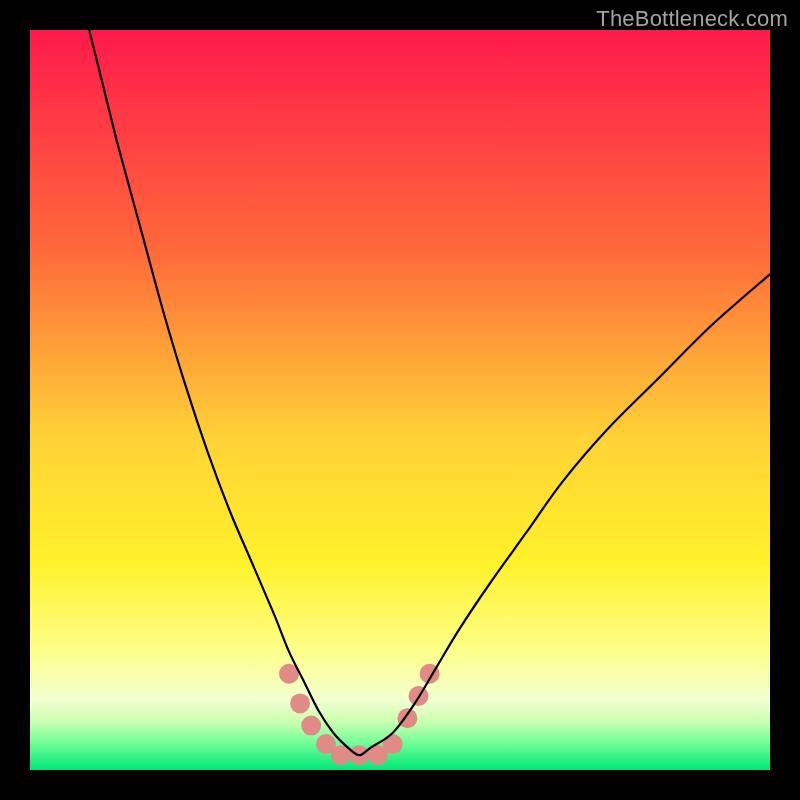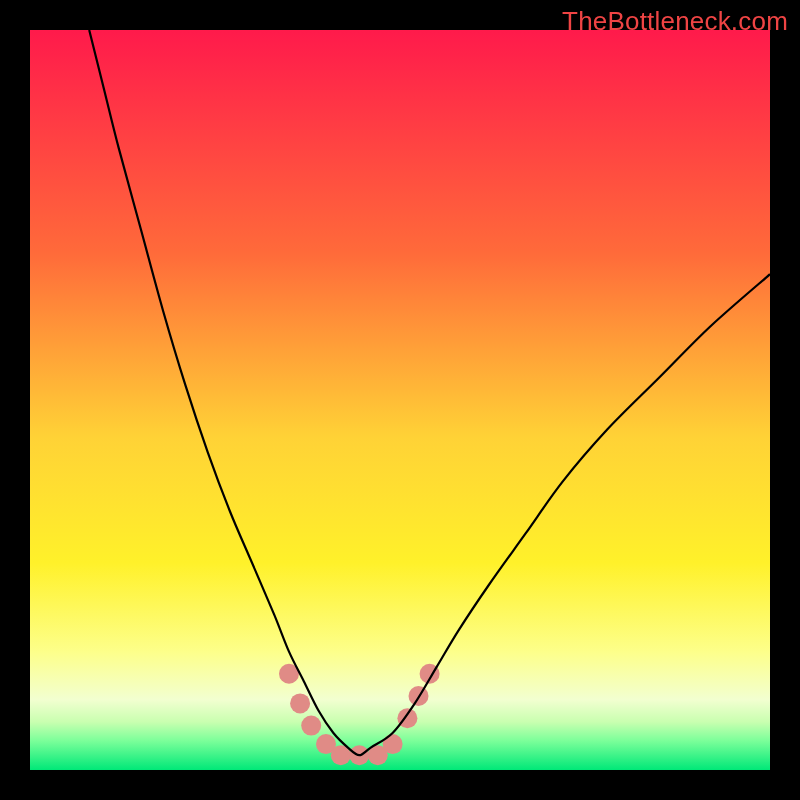--- a/index.html
+++ b/index.html
@@ -23,22 +23,22 @@
     position: absolute;
     left: 0;
     top: 0;
     width: 100%;
     height: 100%;
   }
   .watermark {
     position: absolute;
     top: 6px;
     right: 12px;
-    color: #ef4444;
-    font-size: 26px;
+    color: #a3a3a3;
+    font-size: 22px;
     letter-spacing: 0.2px;
     font-weight: 400;
   }
   svg.curve-layer {
     position: absolute;
     left: 0;
     top: 0;
   }
 </style>
 </head>

